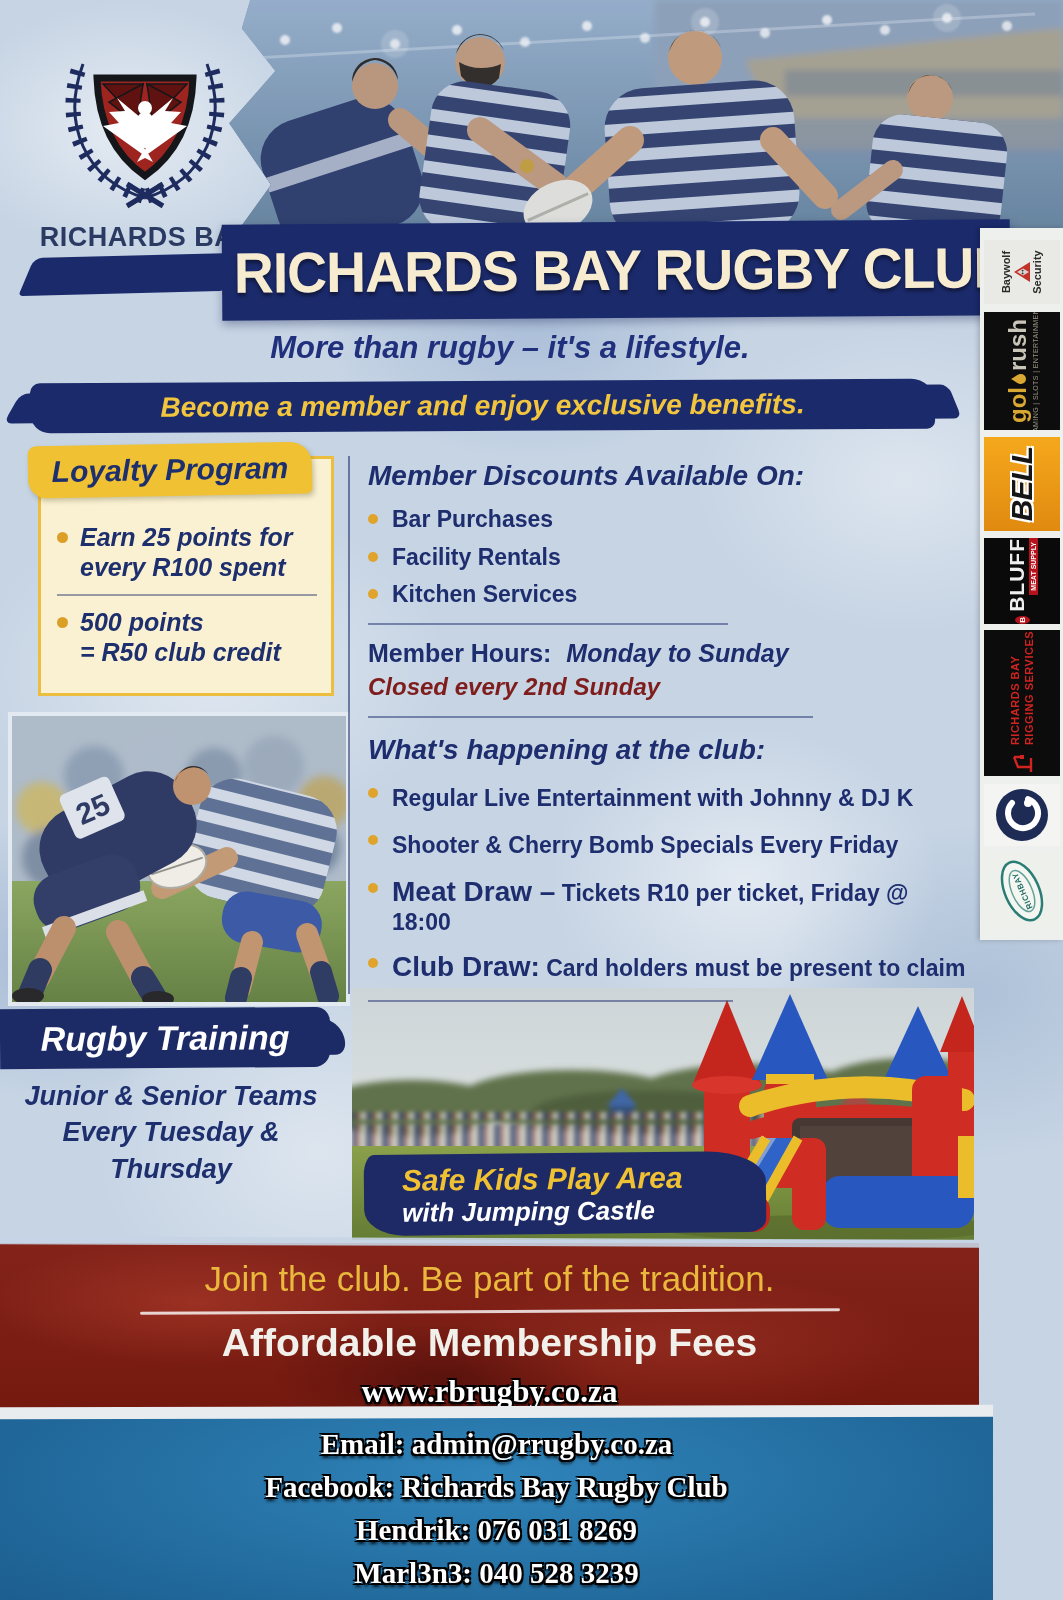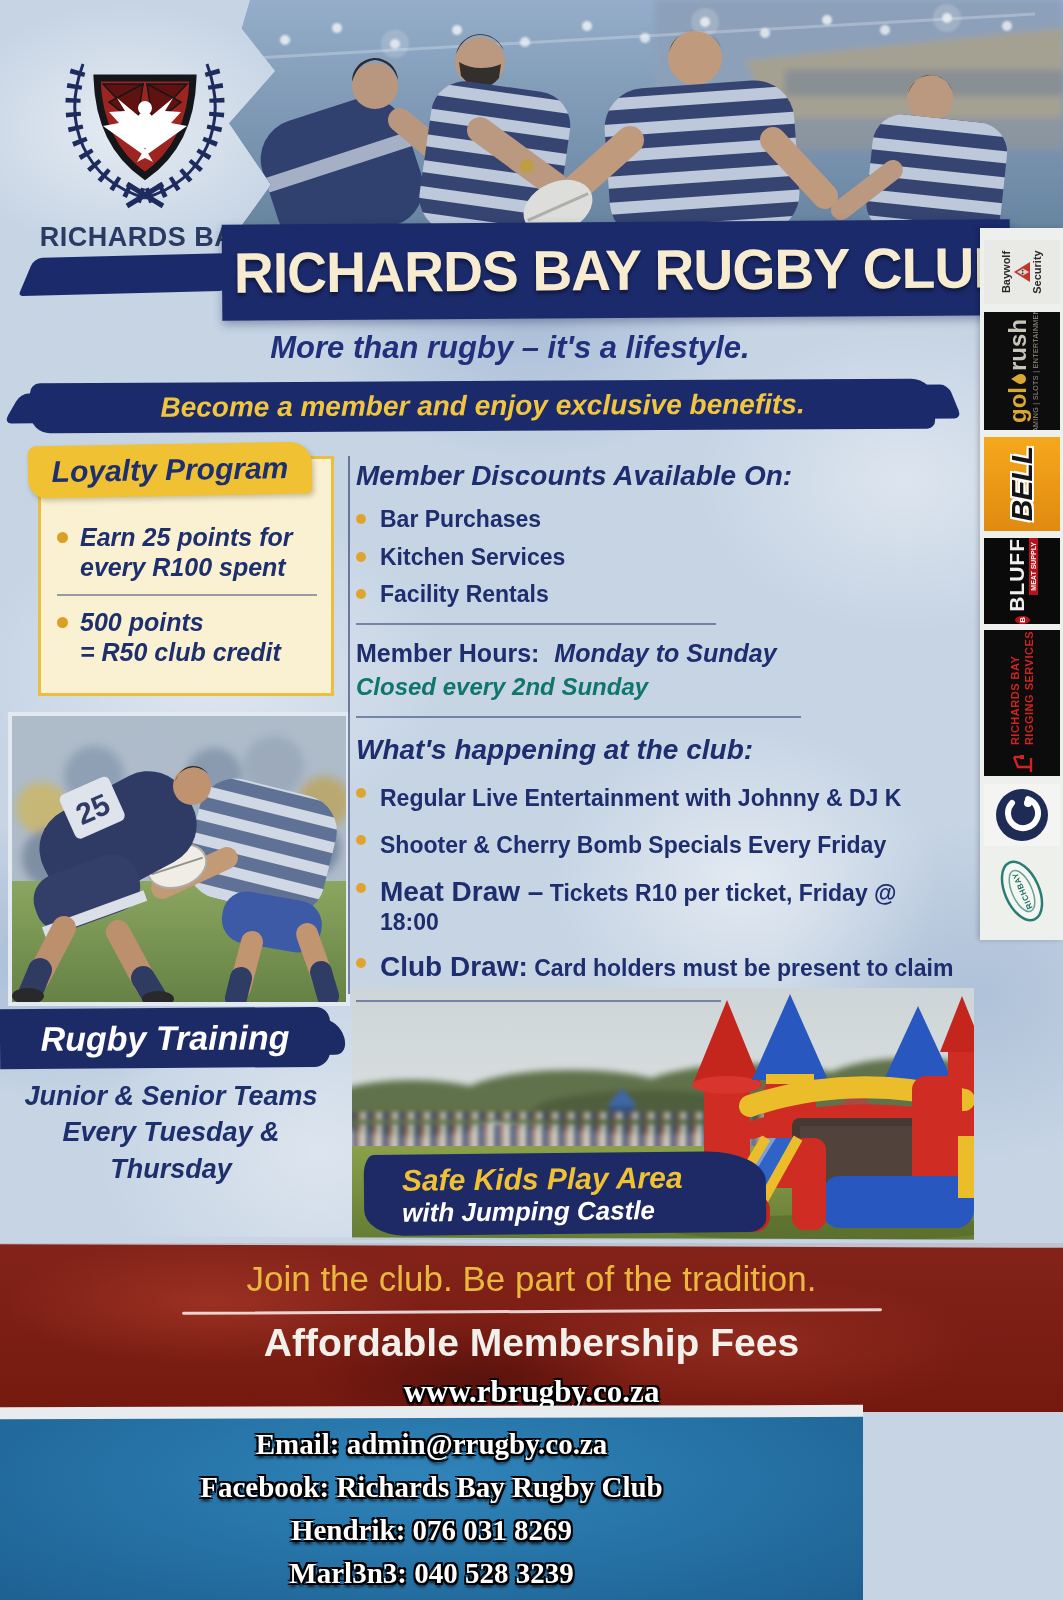--- a/index.html
+++ b/index.html
@@ -48,69 +48,69 @@
   .loyal-head{position:absolute;left:28px;top:444px;width:284px;height:52px;background:#efc133;z-index:3;
     border-radius:8px 22px 6px 18px;transform:rotate(-1deg);text-align:center;line-height:52px;
     font-size:30px;font-weight:bold;font-style:italic;color:#1e2f6e;box-shadow:2px 3px 5px rgba(60,50,0,.25);}
   .loyal-list{position:absolute;left:16px;top:64px;right:12px;}
   .lrow{display:flex;gap:12px;align-items:flex-start;}
   .dot{flex:0 0 auto;width:11px;height:11px;border-radius:50%;background:#dc9f26;margin-top:9px;}
   .ltxt{font-size:25px;font-weight:bold;font-style:italic;color:#1e2f6e;line-height:1.18;}
   .ldiv{height:2px;background:rgba(30,47,110,.45);margin:12px 2px 12px 0;}
   
   .vline{position:absolute;left:348px;top:456px;width:2px;height:538px;background:rgba(25,40,100,.55);z-index:2;}
-  .rcol{position:absolute;left:356px;top:460px;width:600px;z-index:2;}
+  .rcol{position:absolute;left:368px;top:460px;width:600px;z-index:2;}
   .rhead{font-size:28px;font-weight:bold;font-style:italic;color:#1d2d6e;margin:0 0 14px 0;}
   .rrow{display:flex;gap:14px;align-items:flex-start;margin-bottom:10px;}
   .rdot{flex:0 0 auto;width:10px;height:10px;border-radius:50%;background:#e0a42c;margin-top:8px;}
   .rtxt{font-size:23px;font-weight:bold;color:#1d2d6e;line-height:1.2;}
   .rlead{font-size:28px;}
   .hr{height:2px;background:rgba(29,45,110,.5);}
   .hr1{width:360px;margin:14px 0 14px 0;}
   .hr2{width:445px;margin:15px 0 16px 0;}
   .hr3{width:365px;margin:16px 0 0 0;}
   .kitchen{font-size:25px;font-weight:bold;color:#1d2d6e;}
   .kitchen .khours{font-style:italic;margin-left:8px;}
-  .knote{font-size:24px;font-weight:bold;font-style:italic;color:#0f766e;margin-top:5px;}
+  .knote{font-size:24px;font-weight:bold;font-style:italic;color:#7f1d1d;margin-top:5px;}
   .hap .rrow{margin-bottom:14px;}
   
   .tackle{position:absolute;left:8px;top:712px;width:334px;height:286px;z-index:1;border:4px solid #e2e9f1;
     box-sizing:content-box;background:#a9b7c6;}
   
   .train-band{position:absolute;left:0;top:1008px;width:330px;height:60px;background:#1c2a66;z-index:2;
     border-radius:0 14px 16px 0;transform:rotate(-.4deg);text-align:center;}
   .train-band::after{content:"";position:absolute;right:-14px;top:12px;width:30px;height:36px;background:#1c2a66;
     transform:skewX(18deg);border-radius:0 50% 50% 0;}
   .train-head{line-height:60px;font-size:34px;font-weight:bold;font-style:italic;color:#fff;}
   .train-lines{position:absolute;left:0;top:1078px;width:342px;z-index:2;text-align:center;
     font-size:27px;font-weight:bold;font-style:italic;color:#1e2f6e;line-height:1.35;}
   
   .castle{position:absolute;left:352px;top:988px;width:514px;height:252px;z-index:1;background:#cdd5d8;}
   .castle-label{position:absolute;left:12px;bottom:6px;width:402px;padding:9px 0 8px 38px;background:#1d2a66;
     border-radius:10px 60px 18px 40px / 20px 30px 14px 26px;transform:rotate(-.6deg);box-sizing:border-box;}
   .cl1{font-size:30px;font-weight:bold;font-style:italic;color:#efc133;line-height:1.15;}
   .cl2{font-size:26px;font-weight:bold;font-style:italic;color:#fff;line-height:1.15;}
   
-  .redband{position:absolute;left:0;top:1243px;width:1063px;height:169px;z-index:2;text-align:center;
+  .redband{position:absolute;left:0;top:1243px;width:979px;height:169px;z-index:2;text-align:center;
     background:
       radial-gradient(300px 90px at 20% 35%, rgba(190,70,50,.45), transparent 70%),
       radial-gradient(340px 100px at 70% 60%, rgba(175,60,45,.4), transparent 70%),
       radial-gradient(240px 80px at 45% 80%, rgba(60,10,8,.5), transparent 70%),
       linear-gradient(180deg,#83231a,#75190f);}
   .redband::before{content:"";position:absolute;left:0;top:-5px;width:100%;height:8px;background:#c6d4e4;
     transform:rotate(.2deg);opacity:.9;}
   .join{padding-top:16px;font-size:35px;color:#e9b83d;}
   .jdiv{width:700px;height:3px;margin:11px auto 8px auto;background:rgba(255,255,255,.8);transform:rotate(-.3deg);
     border-radius:2px;}
   .fees{font-size:39px;font-weight:bold;color:#f2f0ea;}
   .serif{font-family:"Liberation Serif",serif;font-weight:bold;color:#fff;
     text-shadow:-2px -2px 0 #000,2px -2px 0 #000,-2px 2px 0 #000,2px 2px 0 #000,0 4px 3px rgba(0,0,0,.8);}
   .website{margin-top:9px;font-size:31px;}
   
-  .blueband{position:absolute;left:0;top:1412px;width:863px;height:188px;z-index:2;text-align:center;
+  .blueband{position:absolute;left:0;top:1412px;width:993px;height:188px;z-index:2;text-align:center;
     background:radial-gradient(900px 260px at 50% 35%, #2f84ba, #1a5a8a 80%, #134a74);}
   .blueband::before{content:"";position:absolute;left:0;top:-6px;width:100%;height:12px;background:#e8ecef;
     transform:rotate(-.15deg);}
   .bline{font-size:29px;margin-top:10px;}
   .bline.first{margin-top:16px;}
   
   .sidebar{position:absolute;left:980px;top:228px;width:83px;height:712px;background:#eef0ee;z-index:3;
     box-shadow:-2px 0 5px rgba(0,0,0,.2);}
   .logo{position:absolute;left:4px;width:76px;overflow:hidden;}
   .rot{position:absolute;top:0;left:0;height:76px;transform-origin:top left;
@@ -295,25 +295,25 @@
   <div class="vline"></div>
 
   <div class="rcol">
     <div class="rhead">Member Discounts Available On:</div>
     <div class="rrow">
       <span class="rdot"></span>
       <span class="rtxt">Bar Purchases</span>
     </div>
     <div class="rrow">
       <span class="rdot"></span>
-      <span class="rtxt">Kitchen Services</span>
+      <span class="rtxt">Facility Rentals</span>
     </div>
     <div class="rrow">
       <span class="rdot"></span>
-      <span class="rtxt">Facility Rentals</span>
+      <span class="rtxt">Kitchen Services</span>
     </div>
     <div class="hr hr1"></div>
     <div class="kitchen">
       <span>Member Hours:</span>
       <span class="khours">Monday to Sunday</span>
     </div>
     <div class="knote">Closed every 2nd Sunday</div>
     <div class="hr hr2"></div>
     <div class="hap">
       <div class="rhead">What's happening at the club:</div>

